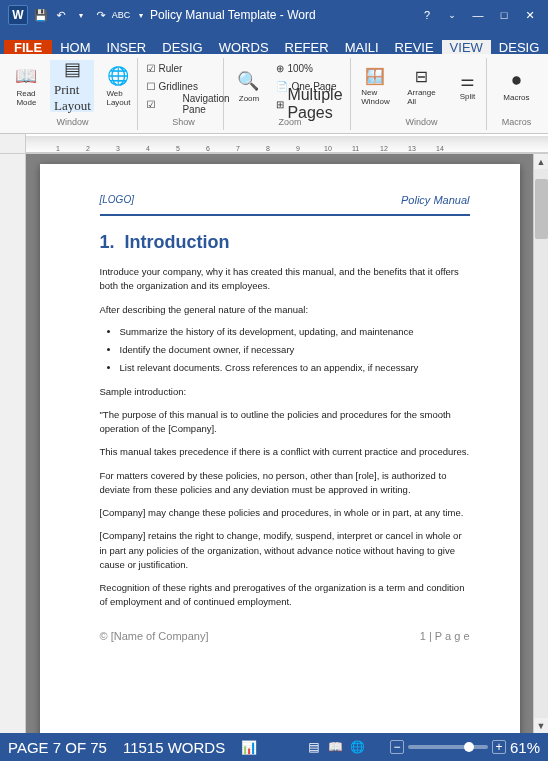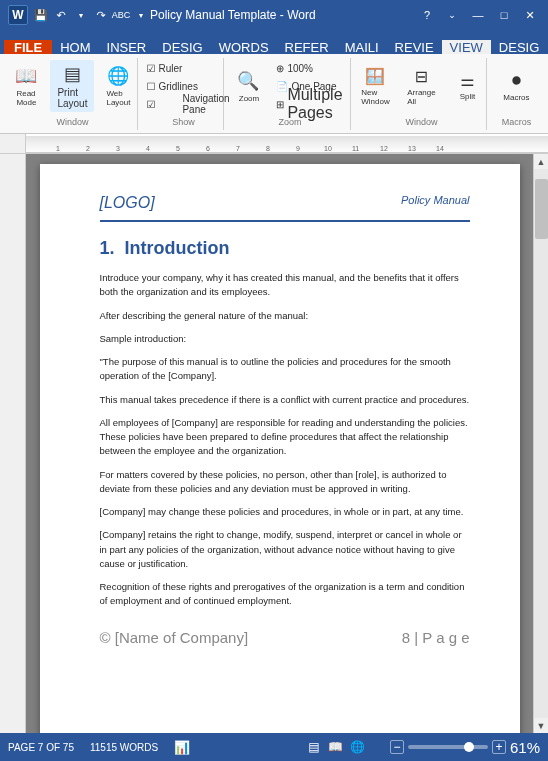--- a/index.html
+++ b/index.html
@@ -142,21 +142,21 @@
       position: relative;
     }
     .doc-header {
       display: flex;
       justify-content: space-between;
       align-items: flex-start;
       margin-bottom: 16px;
       border-bottom: 2px solid #2b579a;
       padding-bottom: 8px;
     }
-    .doc-logo { font-size: 16px; color: #2b579a; font-style: italic; }
+    .doc-logo { font-size: 10px; color: #2b579a; font-style: italic; }
     .doc-title-header { font-size: 11px; color: #2b579a; font-style: italic; }
 
     .doc-section-heading {
       font-size: 18px;
       color: #2b579a;
       font-weight: bold;
       margin-bottom: 12px;
     }
     .doc-paragraph {
       font-size: 9.5px;
@@ -173,36 +173,36 @@
       margin-bottom: 4px;
       list-style-type: disc;
     }
 
     .doc-footer {
       position: relative;
       margin-top: 20px;
       display: flex;
       justify-content: space-between;
       align-items: center;
-      font-size: 15px;
+      font-size: 11px;
       color: #888;
     }
 
     
     #statusbar {
       height: 28px;
       background: #2b579a;
       display: flex;
       align-items: center;
       padding: 0 8px;
       gap: 16px;
       color: white;
       font-size: 11px;
     }
-    .status-item { color: white; font-size: 10px; cursor: pointer; }
+    .status-item { color: white; font-size: 15px; cursor: pointer; }
     #zoom-area {
       margin-left: auto;
       display: flex;
       align-items: center;
       gap: 4px;
     }
     .zoom-minus, .zoom-plus {
       width: 14px; height: 14px;
       background: transparent;
       border: 1px solid rgba(255,255,255,0.5);
@@ -275,21 +275,21 @@
 <div id="ribbon">
 
   <div class="ribbon-group">
     <div style="display:flex; gap:2px;">
       <div class="ribbon-btn-large">
         <span class="icon" style="font-size:18px;">📖</span>
         <span style="font-size:8px;">Read<br>Mode</span>
       </div>
       <div class="ribbon-btn-large" style="background:#ddeeff;">
         <span class="icon" style="font-size:18px;">▤</span>
-        <span style="font-size:10px;">Print<br>Layout</span>
+        <span style="font-size:13px;font-family:Liberation Serif, serif;">Print<br>Layout</span>
       </div>
       <div class="ribbon-btn-large">
         <span class="icon" style="font-size:18px;">🌐</span>
         <span style="font-size:8px;">Web<br>Layout</span>
       </div>
     </div>
     <div class="ribbon-section-label">Window</div>
   </div>
 
   <div class="ribbon-group">
@@ -396,40 +396,44 @@
       </div>
 
       <div class="doc-section-heading">
         <span>1.</span>&nbsp;&nbsp;<span>Introduction</span>
       </div>
 
       <p class="doc-paragraph">Introduce your company, why it has created this manual, and the benefits that it offers both the organization and its employees.</p>
 
       <p class="doc-paragraph">After describing the general nature of the manual:</p>
 
+      <ul class="doc-bullet-list">
+        <li class="doc-bullet-item">Summarize the history of its development, updating, and maintenance</li>
+        <li class="doc-bullet-item">Identify the document owner, if necessary</li>
+        <li class="doc-bullet-item">List relevant documents. Cross references to an appendix, if necessary</li>
+      </ul>
 
       <p class="doc-paragraph">Sample introduction:</p>
 
       <p class="doc-paragraph">"The purpose of this manual is to outline the policies and procedures for the smooth operation of the [Company].</p>
 
       <p class="doc-paragraph">This manual takes precedence if there is a conflict with current practice and procedures.</p>
 
-      <p class="doc-paragraph">All employees of [Company] are responsible for reading and understanding the policies. These policies have been prepared to define procedures that affect the relationship between the employee and the organization.</p>
 
       <p class="doc-paragraph">For matters covered by these policies, no person, other than [role], is authorized to deviate from these policies and any deviation must be approved in writing.</p>
 
       <p class="doc-paragraph">[Company] may change these policies and procedures, in whole or in part, at any time.</p>
 
       <p class="doc-paragraph">[Company] retains the right to change, modify, suspend, interpret or cancel in whole or in part any policies of the organization, without advance notice without having to give cause or justification.</p>
 
       <p class="doc-paragraph">Recognition of these rights and prerogatives of the organization is a term and condition of employment and of continued employment.</p>
 
       <div class="doc-footer">
         <span>© [Name of Company]</span>
-        <span>8 | P a g e</span>
+        <span>1 | P a g e</span>
       </div>
     </div>
   </div>
 
   <div id="scrollbar-right">
     <div class="scroll-arrow">▲</div>
     <div class="scroll-track">
       <div class="scroll-thumb"></div>
     </div>
     <div class="scroll-arrow">▼</div>

